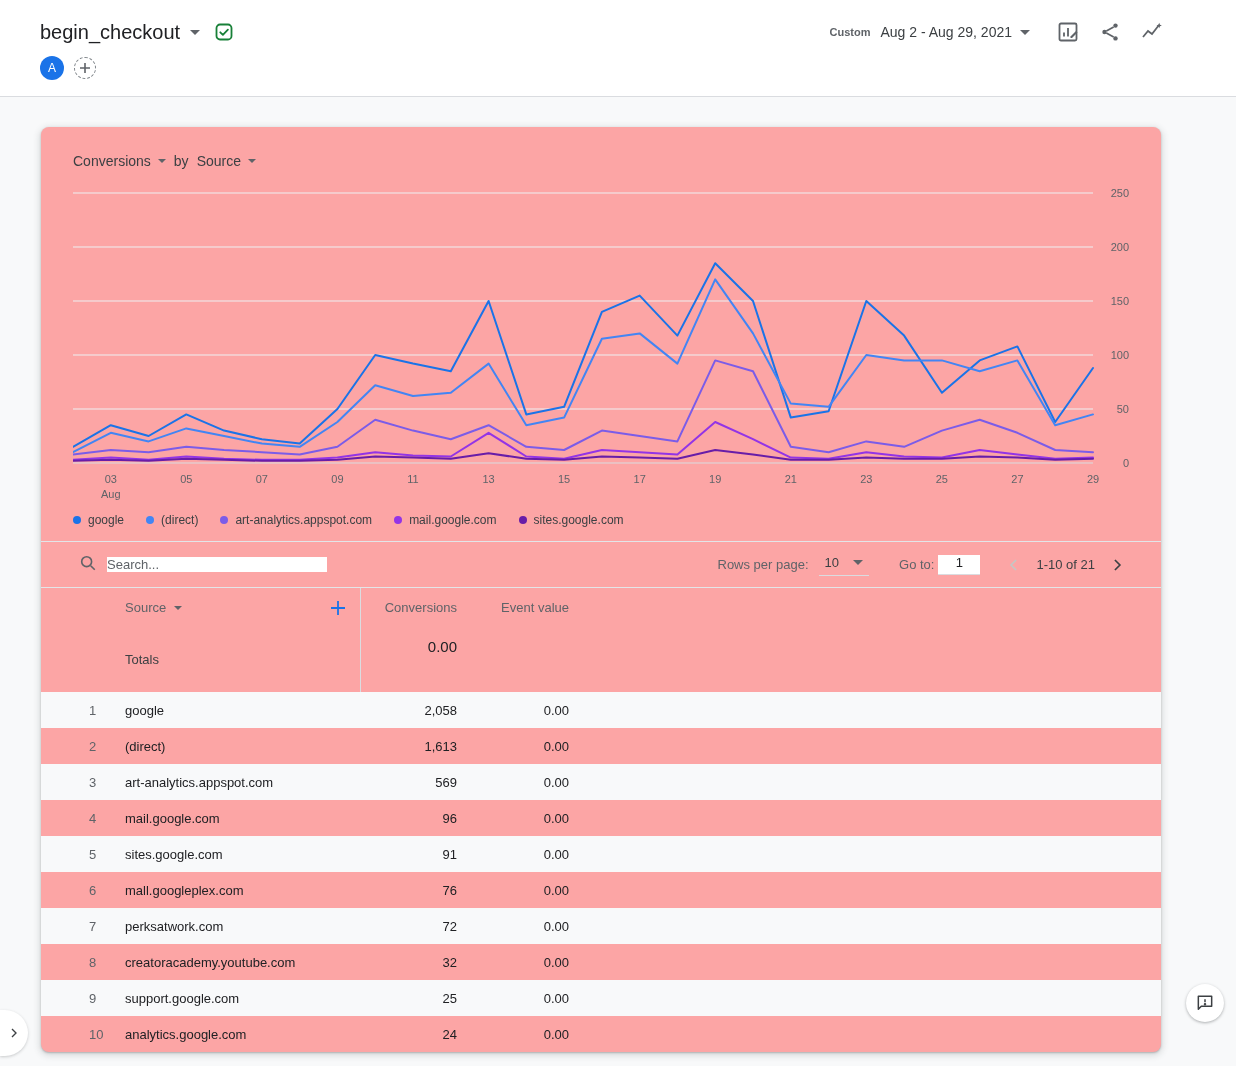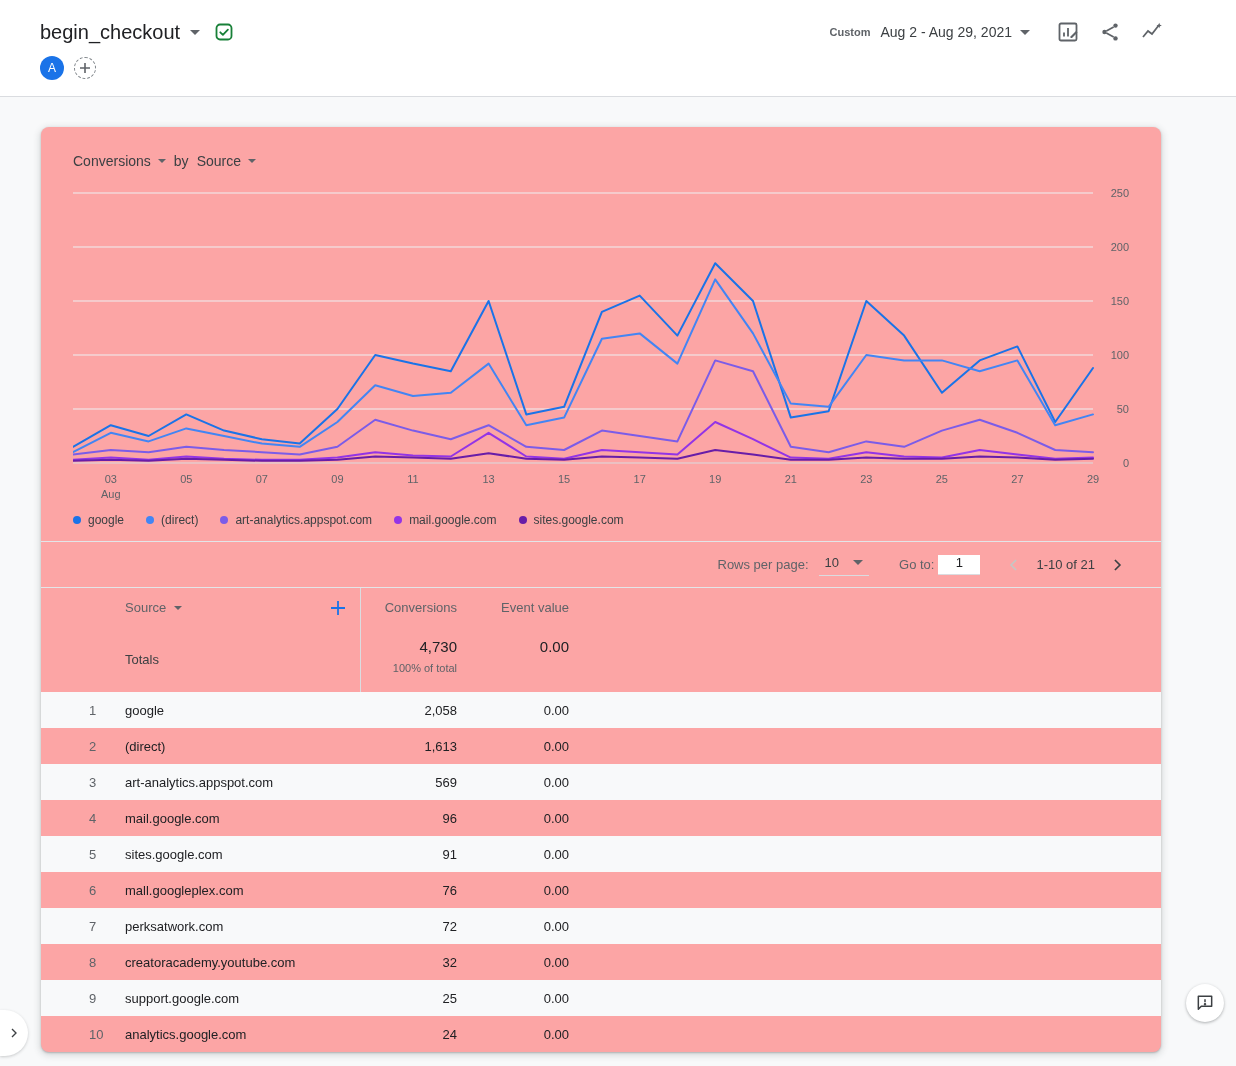--- a/index.html
+++ b/index.html
@@ -208,20 +208,29 @@
         <span class="legend-dot" style="background: rgb(147, 52, 230);"></span>
         <span>mail.google.com</span>
       </span>
     <span class="legend-item">
         <span class="legend-dot" style="background: rgb(104, 29, 168);"></span>
         <span>sites.google.com</span>
       </span>
   </div>
 
   <div class="toolbar">
+    <div class="search-box">
+      <span>
+        <svg width="18" height="18" viewBox="0 0 20 20" fill="none" stroke="#5f6368" stroke-width="1.8">
+            <circle cx="8.5" cy="8.5" r="5.5"></circle>
+            <path d="M13 13l4.5 4.5"></path>
+          </svg>
+      </span>
+      <input class="search-input" type="text" placeholder="Search..." style="">
+    </div>
     <div class="toolbar-right">
       <span class="rpp-label">Rows per page:</span>
       <span class="rpp-select">
         <span>10</span>
         <span class="caret"></span>
       </span>
       <span class="goto-label">Go to:</span>
       <input class="goto-input" type="text" value="1" style="">
       <span class="pager">
         <span class="chev">
@@ -251,24 +260,20 @@
       </span>
     </div>
     <div class="col-conv">Conversions</div>
     <div class="col-ev">Event value</div>
     <div></div>
   </div>
 
   <div class="grid-row totals-row">
     <div class="col-num"></div>
     <div class="col-src">Totals</div>
-    <div class="col-conv metric-stack">
-      <span class="metric-main">4,730</span>
-      <span class="metric-sub">100% of total</span>
-    </div>
     <div class="col-ev metric-stack">
       <span class="metric-main">0.00</span>
     </div>
     <div></div>
   </div>
 
   <div id="table-body">
     <div class="grid-row trow">
       <div class="col-num">1</div>
       <div class="col-src">google</div>

